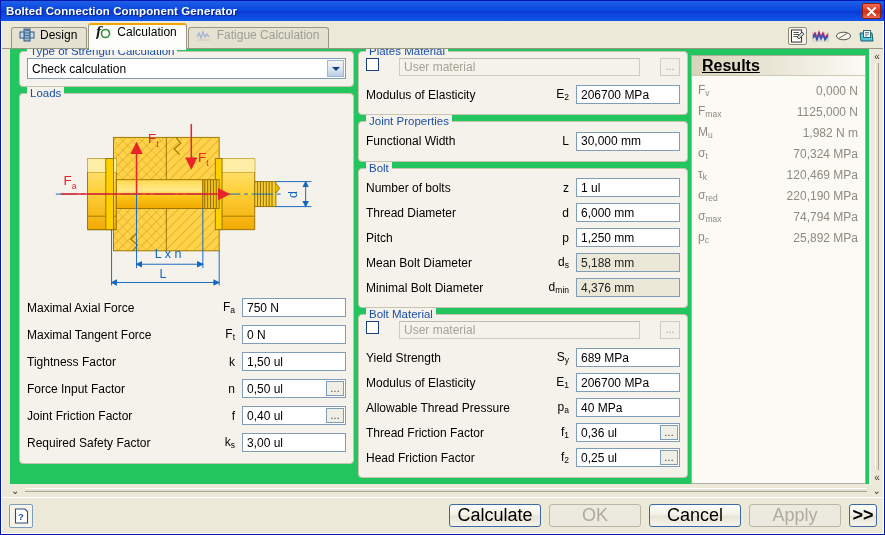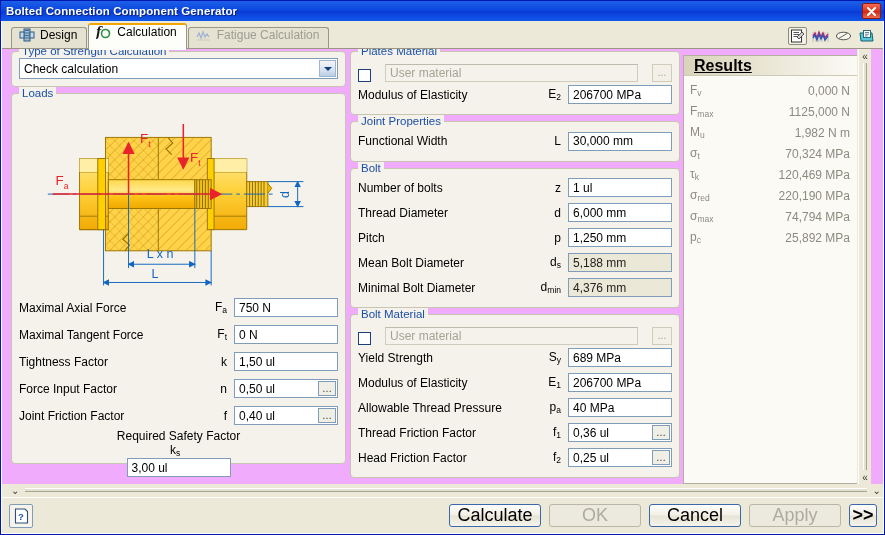--- a/index.html
+++ b/index.html
@@ -102,24 +102,25 @@
     width: 19px; height: 18px;
     display: flex; align-items: center; justify-content: center;
     cursor: pointer; border: 1px solid transparent; border-radius: 2px;
   }
   .tb-btn.framed { border-color:#8c8c7c; background:#f3f1e6; }
 
   
   .panes {
     flex: 1 1 auto;
     display: flex;
-    padding: 0 12px 0 0;
+    padding: 0 0 0 0;
     overflow: hidden;
     position: relative;
-    background: #f0abfc;
+    background: #22c55e;
+    margin-left: 8px;
   }
   .form-area {
     flex: 1 1 auto;
     display: flex;
     padding: 2px 0 0 0;
     overflow: hidden;
     border-right: 1px solid #ece9d8;
   }
   .col-left  { width: 348px; flex: 0 0 348px; padding: 0 4px 0 9px; }
   .col-mid   { width: 333px; flex: 0 0 333px; padding: 0 3px 0 0; }
@@ -189,21 +190,21 @@
     border: 1px solid #9db6d2;
     display: flex; align-items: center; justify-content: center;
   }
   .combo .arrow i {
     display:block; width:0;height:0;
     border-left:4px solid transparent; border-right:4px solid transparent;
     border-top:4px solid #13407e;
   }
 
   
-  .matrow { display:flex; align-items:flex-end; gap:14px; height: 24px; }
+  .matrow { display:flex; align-items:flex-start; gap:20px; height: 24px; }
   .chk {
     width: 13px; height: 13px; flex:0 0 13px;
     border: 1px solid #1b3f7a; background: #fff; cursor: pointer;
   }
   .matfield {
     flex: 1 1 auto; height: 18px;
     border: 1px solid #cfccbe; border-top-color:#bdbaae;
     background: #f4f2ea;
     font-size: 12px; color: #a6a396;
     display:flex; align-items:center; padding-left:4px;
@@ -525,21 +526,21 @@
 
             <div class="row" style="height:27px;">
               <span class="lbl">Joint Friction Factor</span>
               <span class="sym">f</span>
               <span class="fld w104">
                 <span>0,40 ul</span>
                 <span class="dots">…</span>
               </span>
             </div>
 
-            <div class="row" style="height:27px;flex-direction:column;">
+            <div class="row" style="height:27px;">
               <span class="lbl">Required Safety Factor</span>
               <span class="sym">k<sub>s</sub></span>
               <span class="fld w104">
                 <span>3,00 ul</span>
               </span>
             </div>
           </div>
         </div>
 
         <div class="col-mid">

